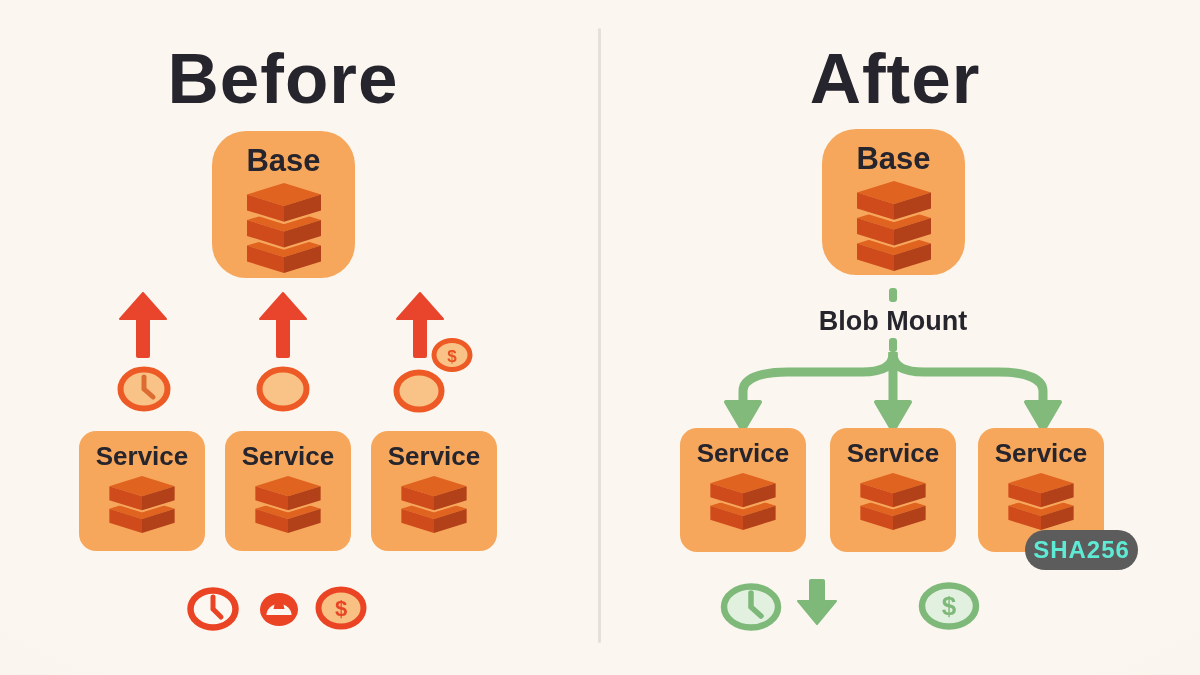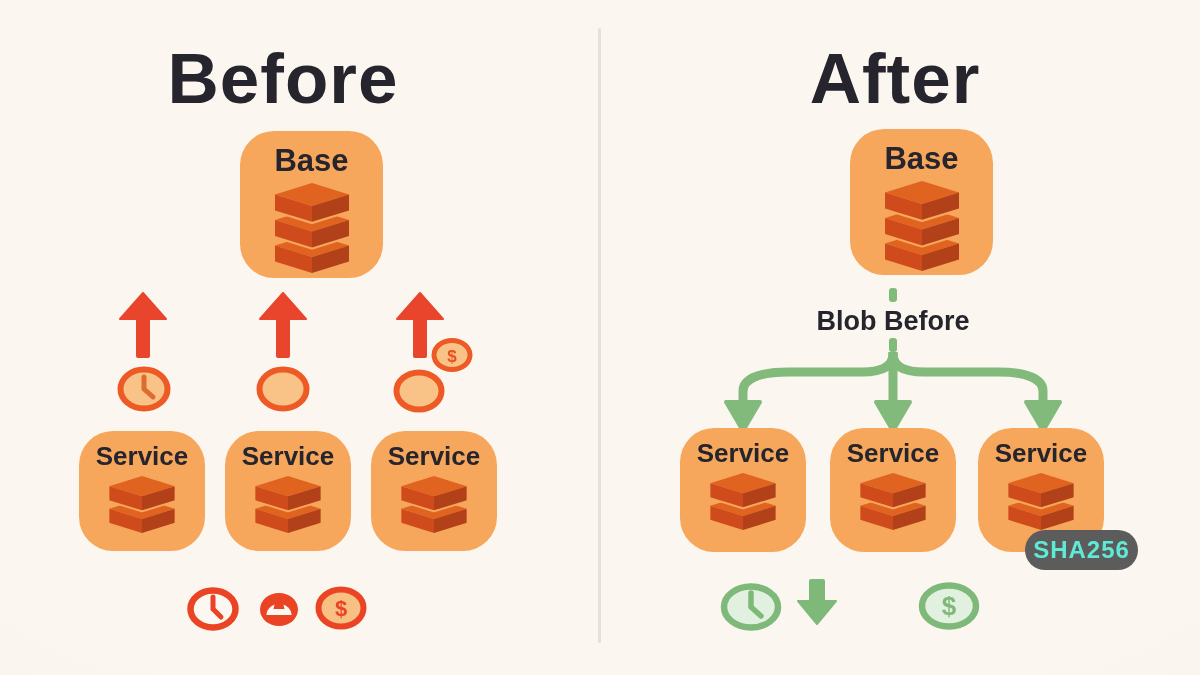--- a/index.html
+++ b/index.html
@@ -11,24 +11,24 @@
   .title{
     position:absolute;top:38px;transform:translateX(-50%);
     margin:0;font-size:71px;font-weight:bold;letter-spacing:1px;color:#26242c;
   }
   .divider{position:absolute;left:598px;top:28px;width:3px;height:615px;background:#e4e1db;border-radius:2px;}
   .card{
     position:absolute;background:#f6a75c;border-radius:34px;
     display:flex;flex-direction:column;align-items:center;
   }
   .card-label{color:#26242c;font-weight:bold;line-height:1;}
-  .base-card{width:143px;height:147px;margin-left:28px;}
+  .base-card{width:143px;height:147px;}
   .base-card .card-label{font-size:31px;margin-top:14px;}
   .base-card svg{margin-top:7px;}
-  .service-card{width:126px;}
+  .service-card{width:126px;border-radius:17px;}
   .service-card .card-label{font-size:26px;margin-top:12px;}
   .service-card svg{margin-top:7px;}
   .abs{position:absolute;}
   .dash{position:absolute;width:8px;height:14px;border-radius:3px;background:#82ba7c;}
   .mount-label{
     position:absolute;left:893px;top:306px;transform:translateX(-50%);
     font-size:27px;font-weight:bold;color:#26242c;white-space:nowrap;
   }
   .sha-badge{
     position:absolute;left:1025px;top:530px;width:113px;height:40px;border-radius:20px;
@@ -144,21 +144,21 @@
     <h1 class="title" style="left:895px;">After</h1>
 
     <div class="card base-card" style="left:822px;top:129px;height:146px;">
       <div class="card-label">Base</div>
       <svg width="74" height="90" viewBox="0 0 84 102">
           <use href="#slab3"></use>
         </svg>
     </div>
 
     <div class="dash" style="left:889px;top:288px;"></div>
-    <div class="mount-label">Blob Before</div>
+    <div class="mount-label">Blob Mount</div>
     <div class="dash" style="left:889px;top:338px;"></div>
 
     <svg class="abs" style="left:700px;top:352px;" width="400" height="84" viewBox="0 0 400 84">
       <g stroke="#82ba7c" stroke-width="9" fill="none" stroke-linecap="round">
         <path d="M193,0 L193,52"></path>
         <path d="M193,2 C193,16 179,20 162,20 L88,20 C59,20 43,27 43,39 L43,50"></path>
         <path d="M193,2 C193,16 207,20 224,20 L298,20 C327,20 343,27 343,39 L343,50"></path>
       </g>
       <g fill="#82ba7c" stroke="#82ba7c" stroke-width="4" stroke-linejoin="round">
         <path d="M26,50 L60,50 L43,79 Z"></path>

